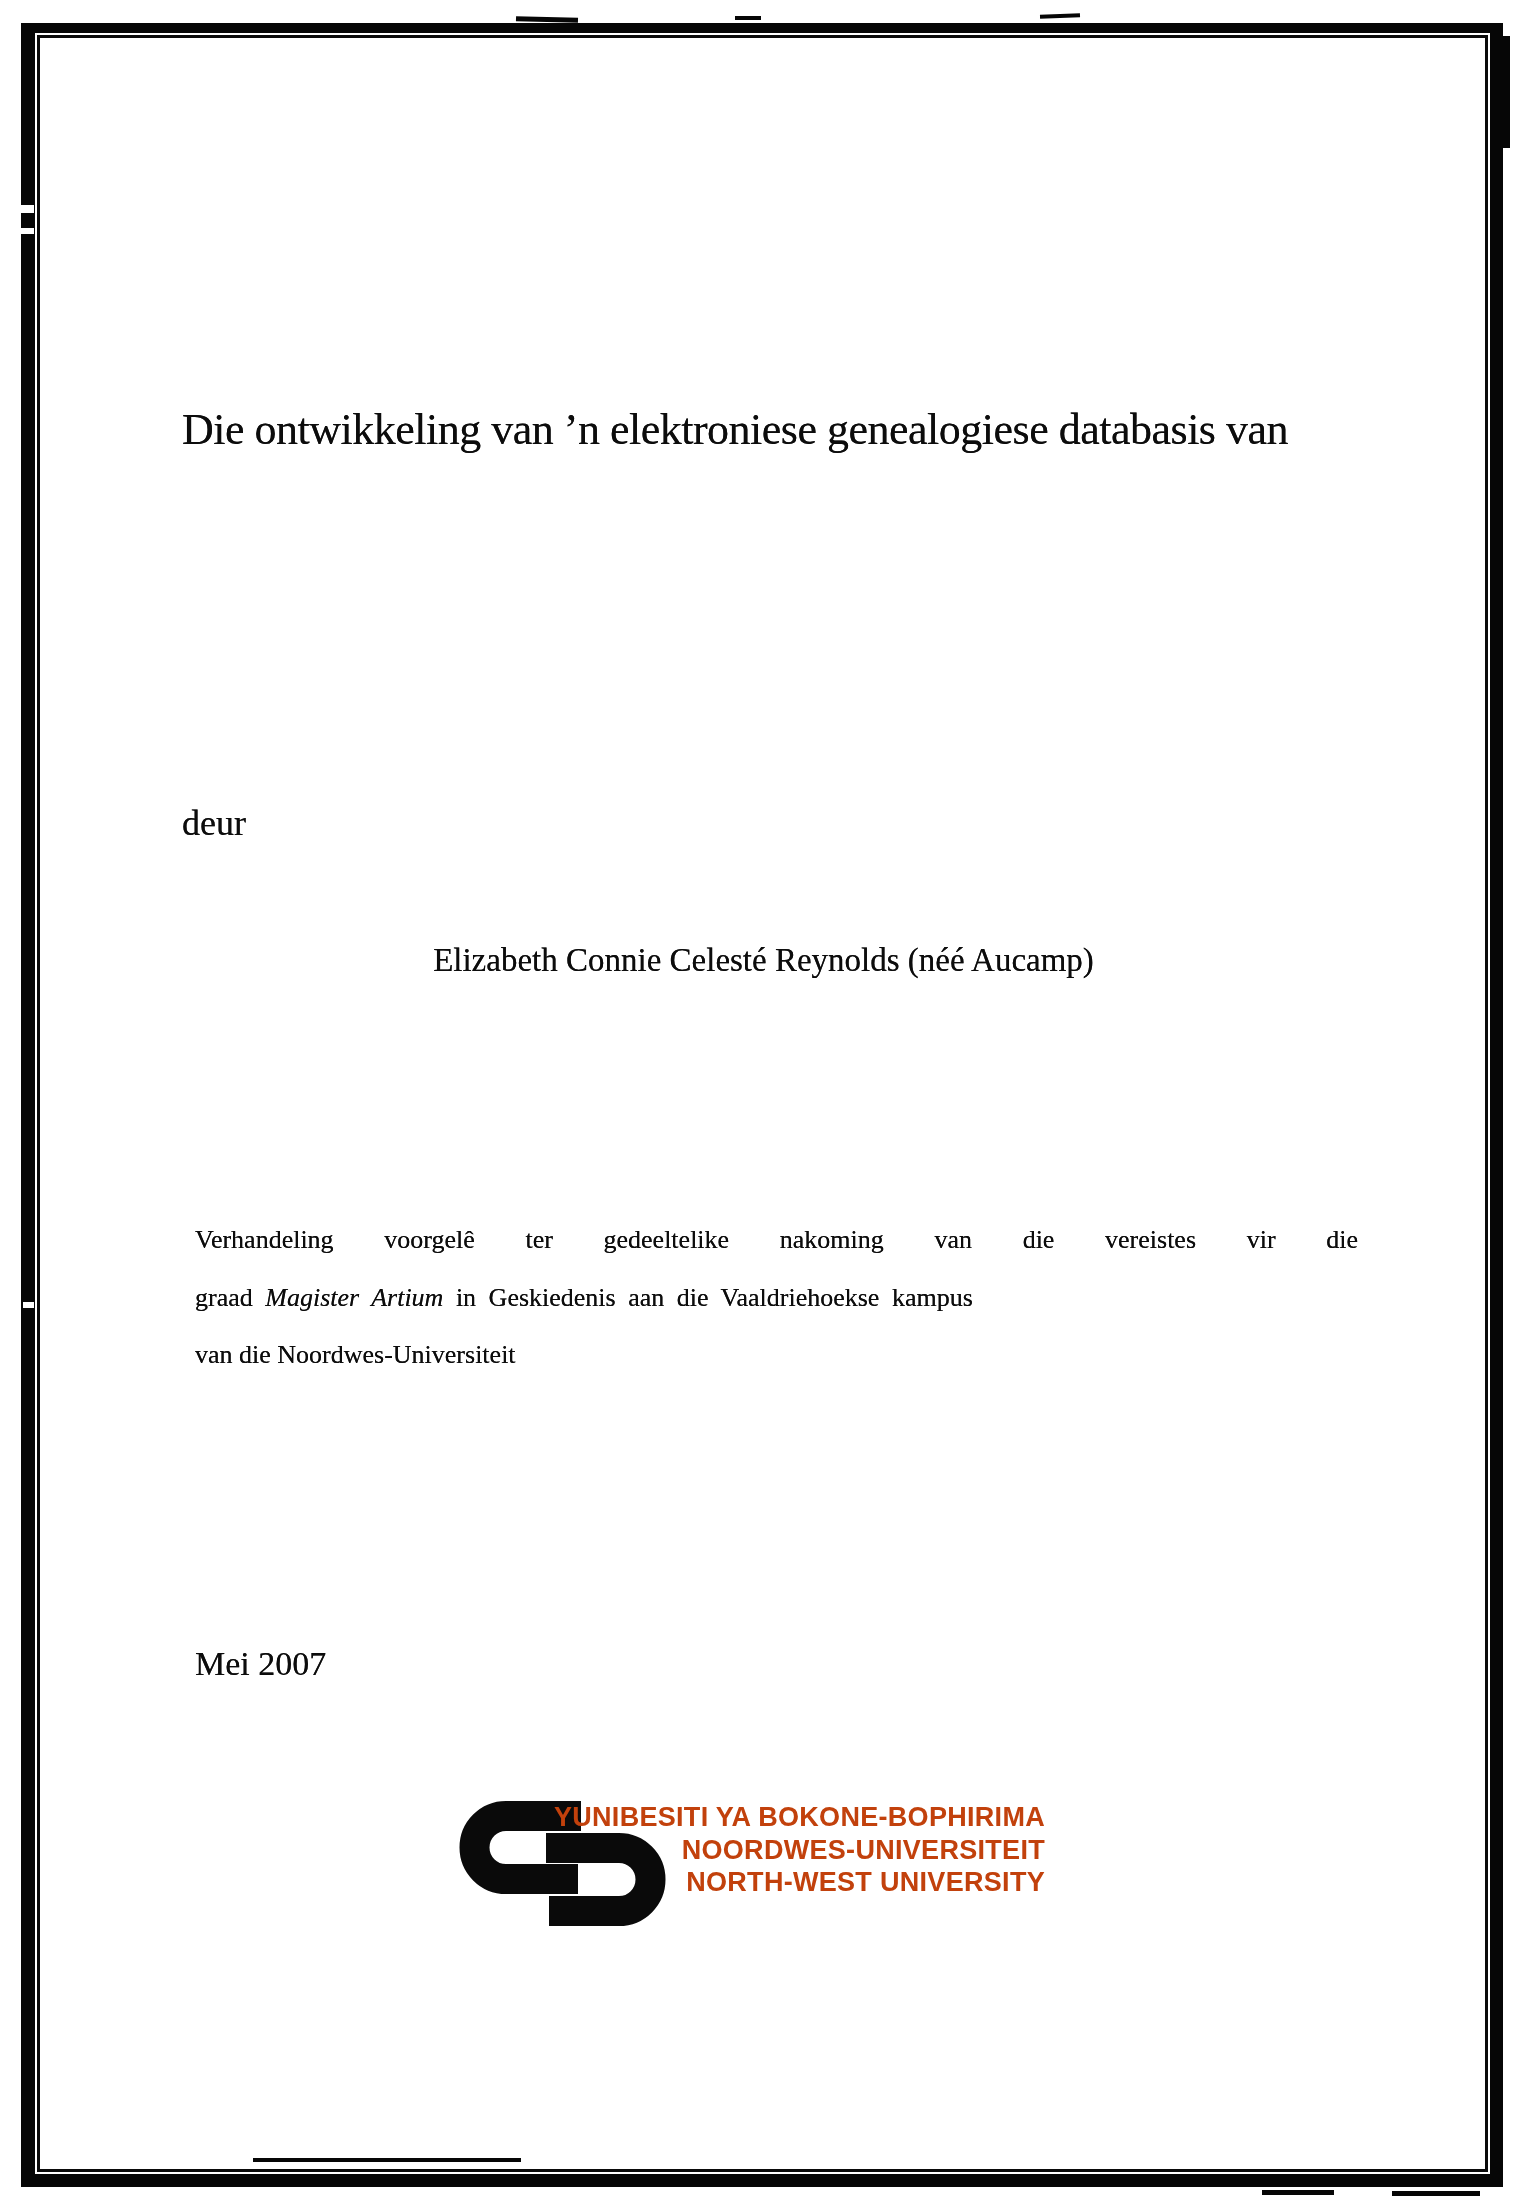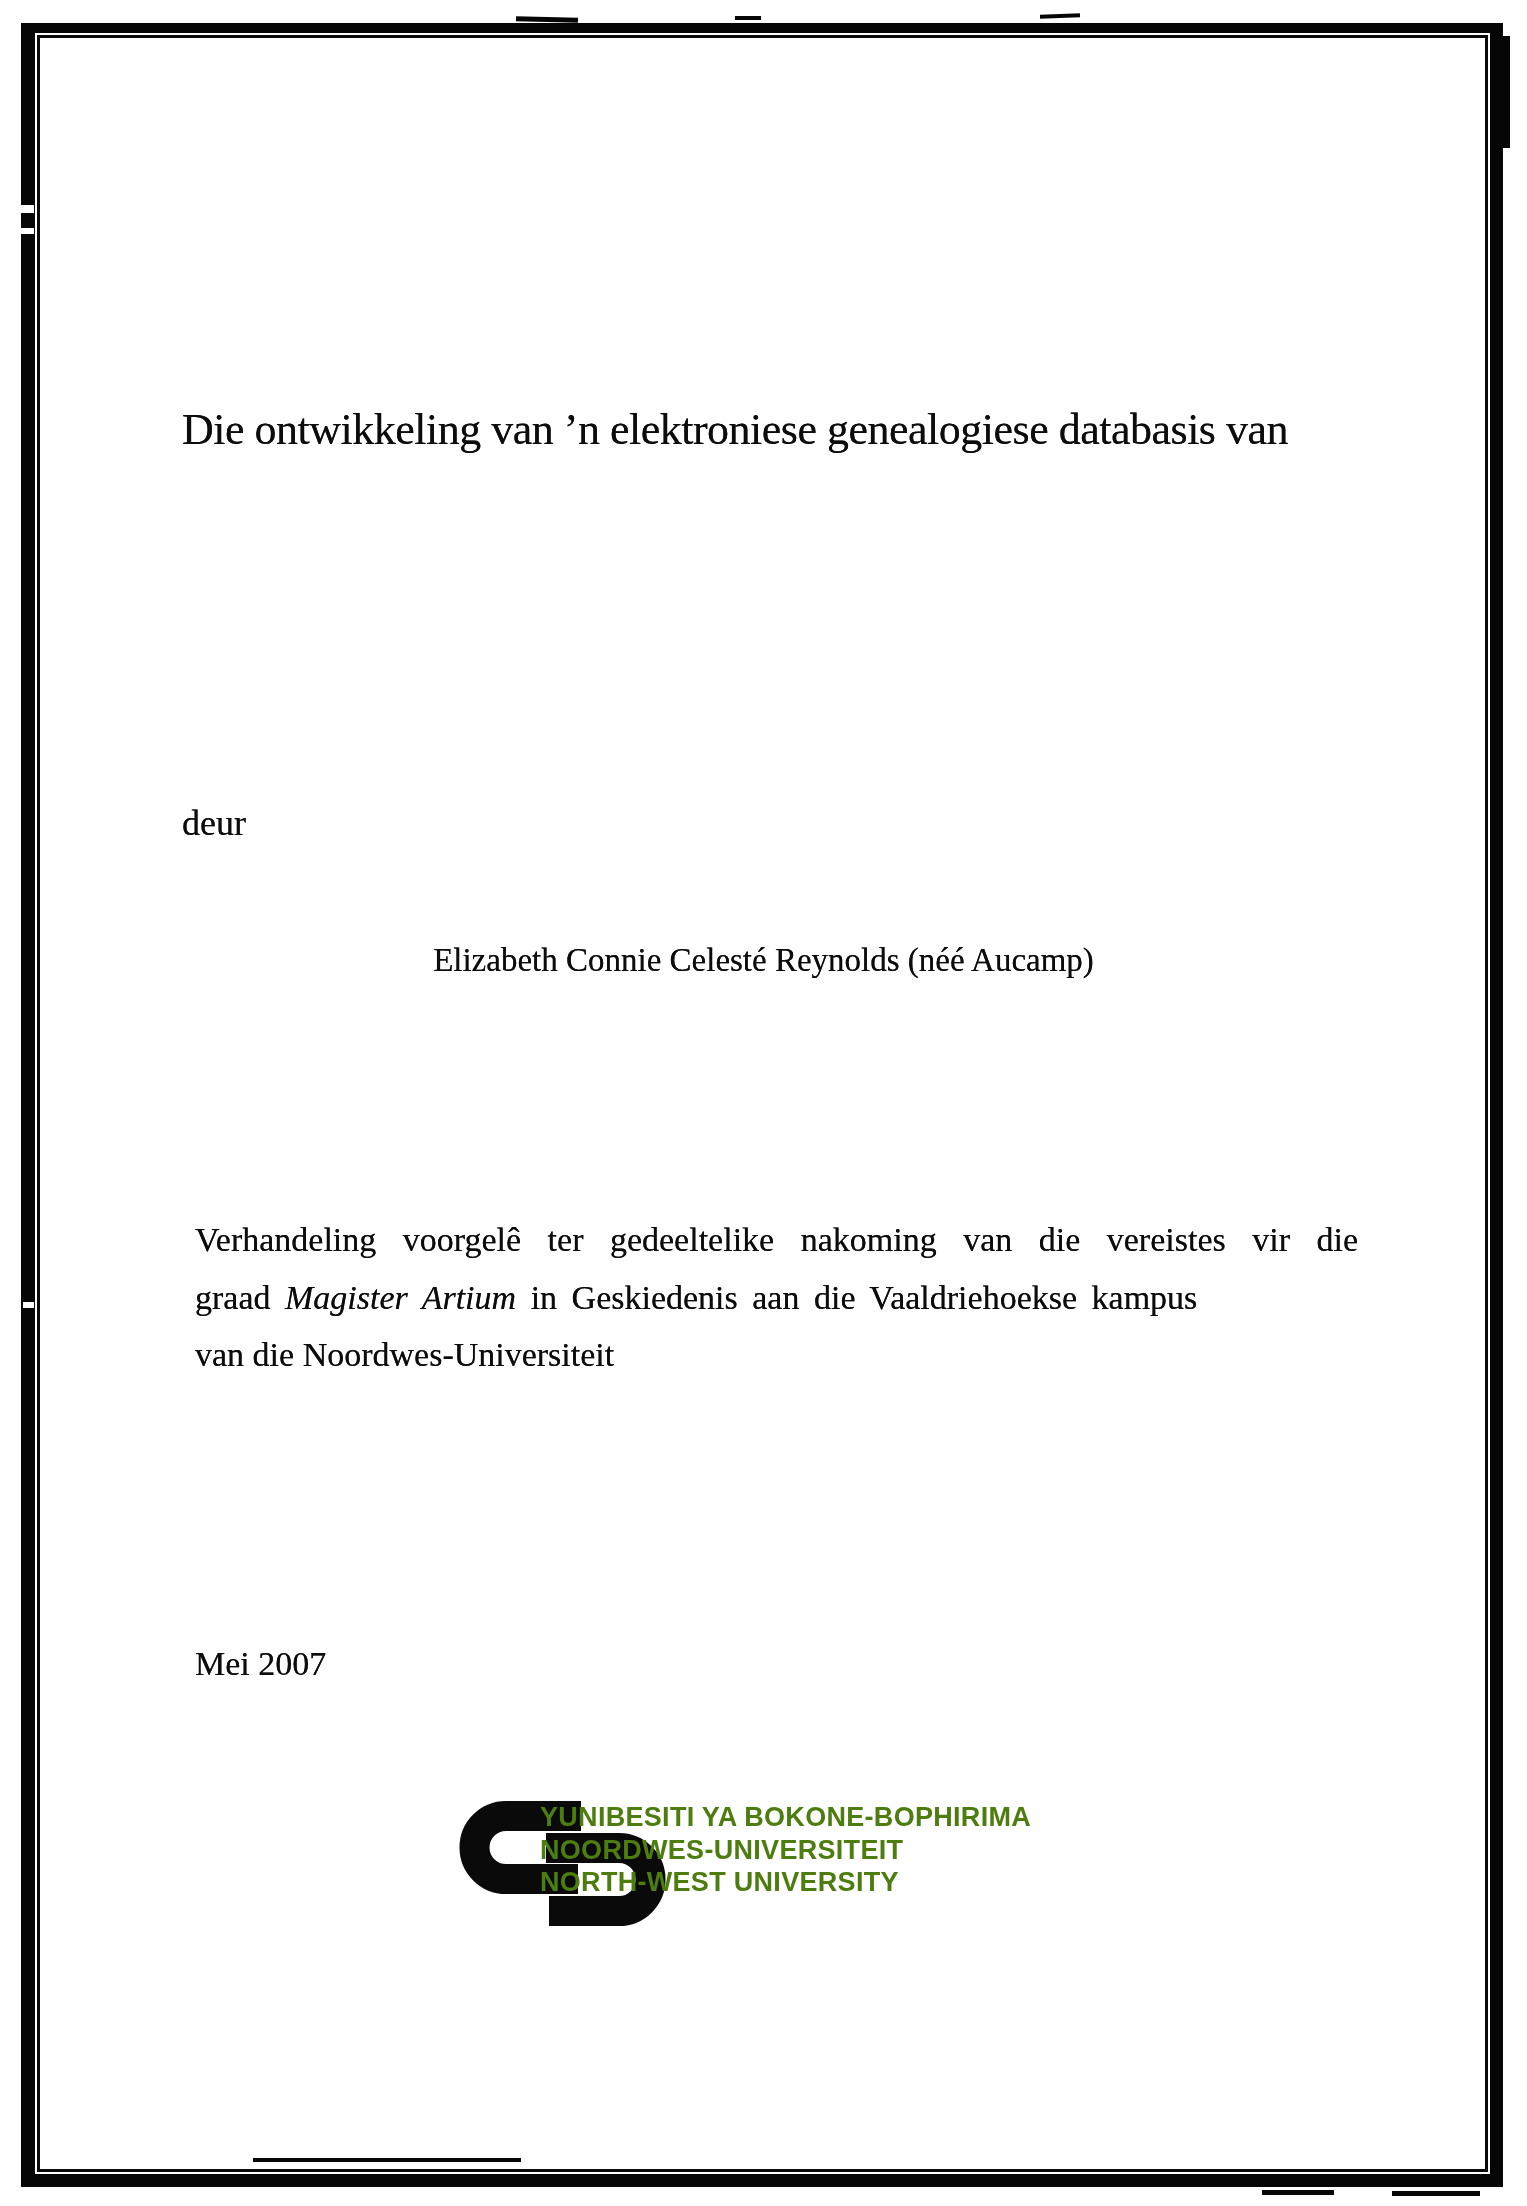--- a/index.html
+++ b/index.html
@@ -33,36 +33,36 @@
   .byline{
     position:absolute;left:182px;top:801px;width:1163px;
     font-size:36px;line-height:44px;text-align:left;
   }
   .author{
     position:absolute;left:182px;top:936px;width:1163px;
     font-size:33px;line-height:48px;text-align:center;white-space:nowrap;
   }
   .statement{
     position:absolute;left:195px;top:1211px;width:1163px;
-    font-size:34px;line-height:57.5px;
+    font-size:26px;line-height:57.5px;
   }
   .statement .just{text-align:justify;text-align-last:justify;}
   .statement .wide{word-spacing:6px;}
   .statement i{font-style:italic;margin-top:20px;}
   .supervisor-block{
     position:absolute;left:195px;top:1635px;width:900px;
     font-size:34px;line-height:57px;
   }
   
   .logo-mark{position:absolute;left:458px;top:1800px;}
   .logo-text{
     position:absolute;left:540px;top:1801px;width:505px;
     font-family:"Liberation Sans","DejaVu Sans",sans-serif;
     font-weight:700;font-size:27px;line-height:32.5px;
-    letter-spacing:0.3px;text-align:left;color:#4d7c0f;
+    letter-spacing:0.3px;text-align:right;color:#c2410c;
     white-space:nowrap;
   }
 </style>
 </head>
 <body>
 
 <div class="frame">
   <div class="frame-inner"></div>
 </div>
 

